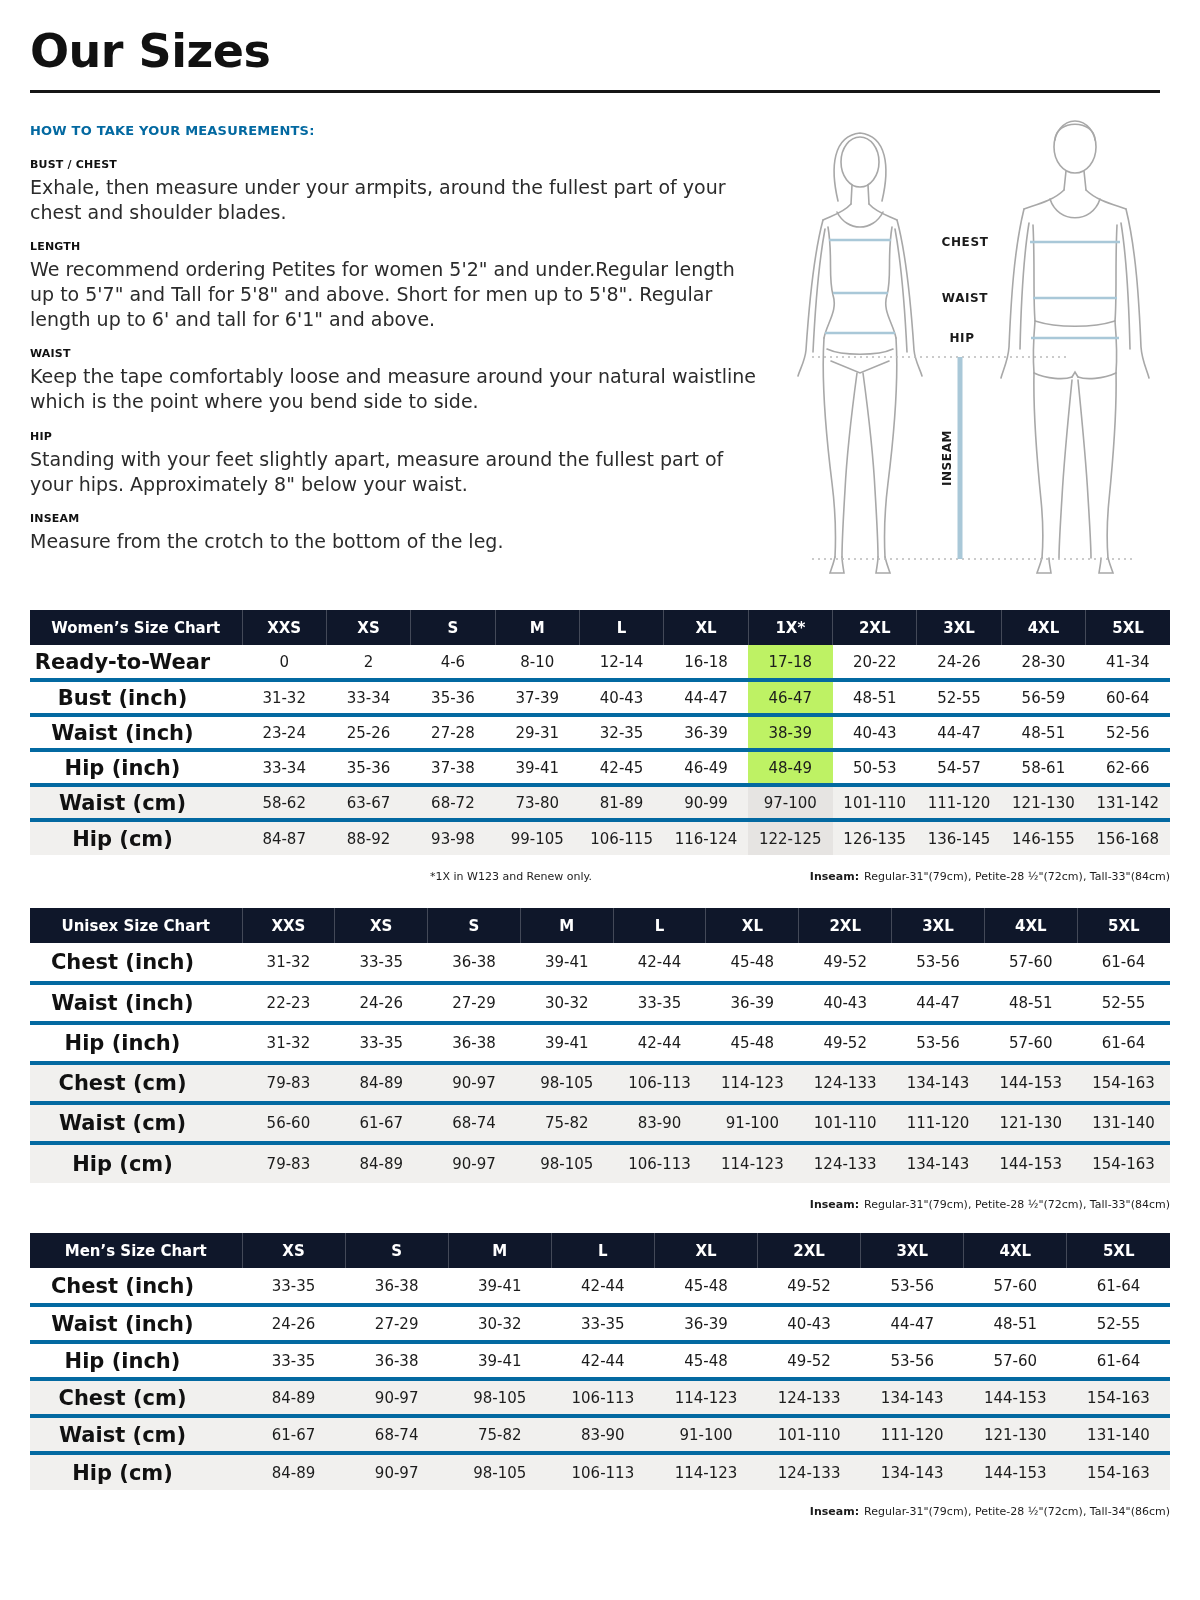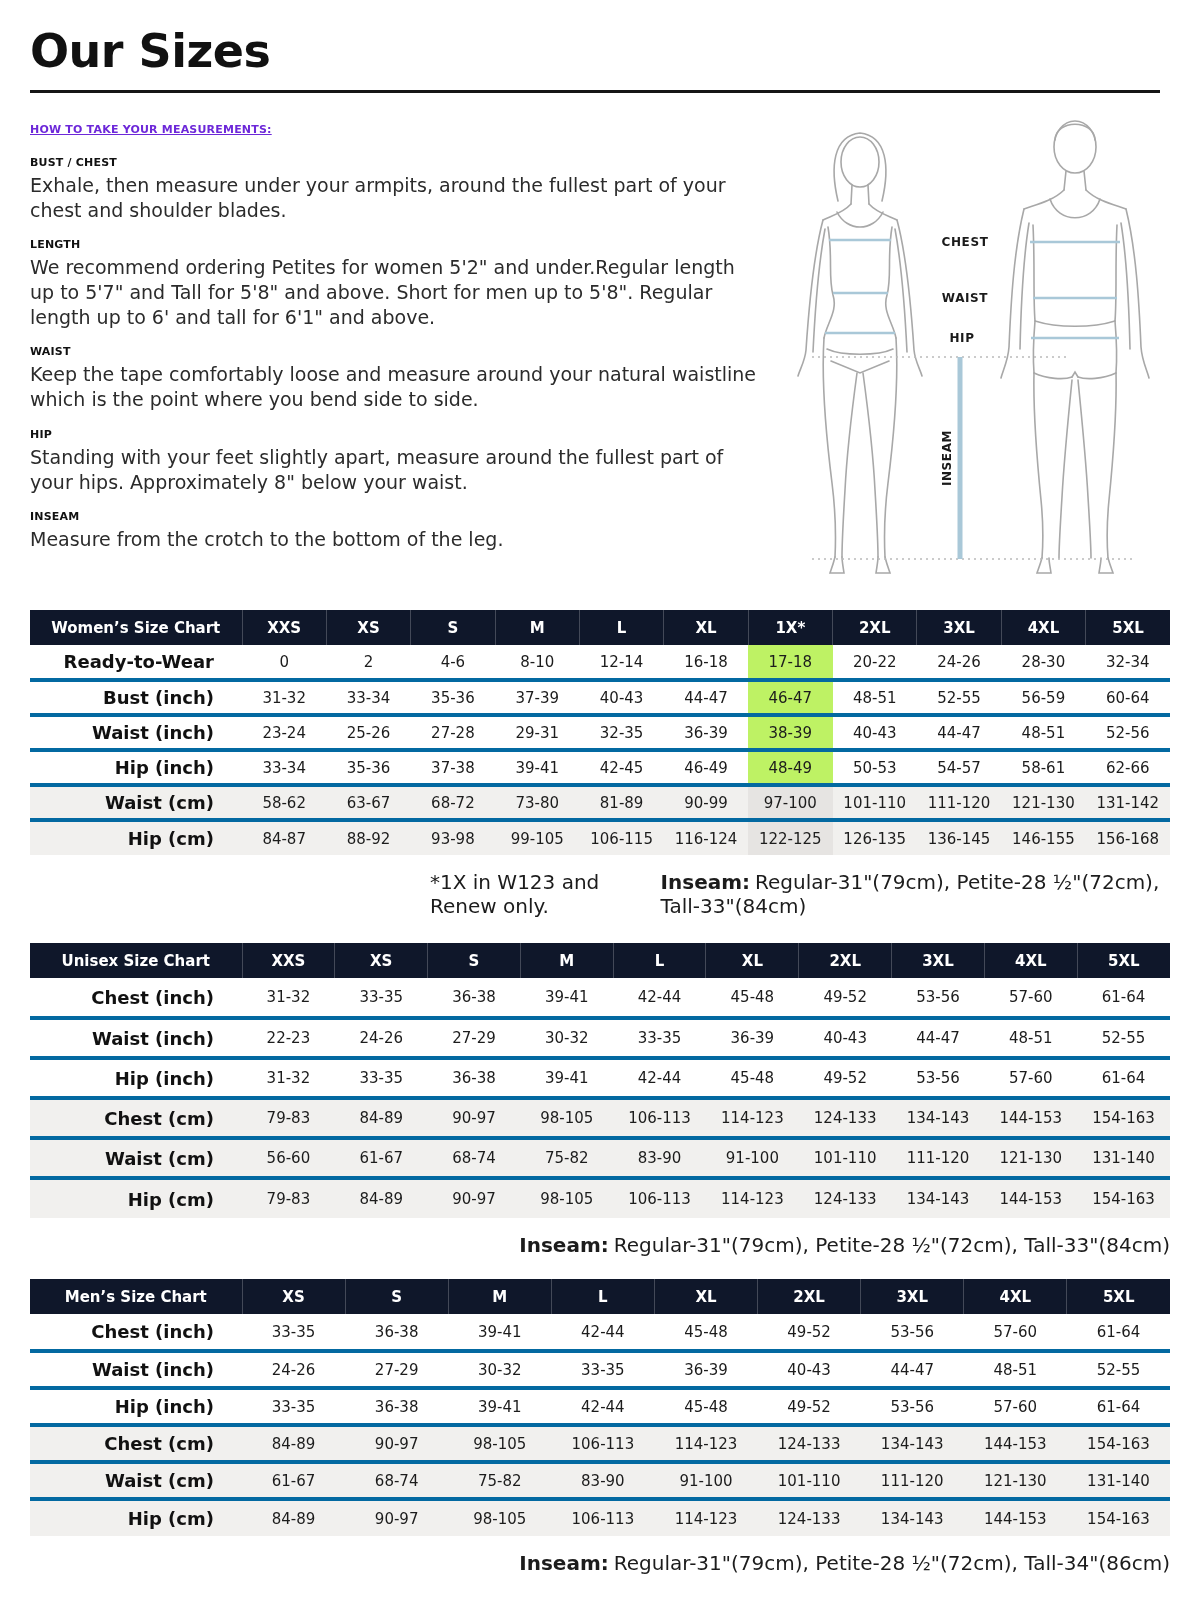--- a/index.html
+++ b/index.html
@@ -10,21 +10,21 @@
   }
   .page{padding:24px 40px 0 30px;}
 
   
   h1{margin:0;font-size:46px;font-weight:700;letter-spacing:-0.5px;color:#111;}
   .title-rule{border:none;border-top:3px solid #161616;margin:12px 0 0 0;}
 
   
   .top{display:flex;margin-top:30px;}
   .instructions{width:742px;}
-  .howto{margin:0 0 20px 0;font-size:11px;font-weight:700;letter-spacing:.2px;color:#6d28d9;text-decoration:underline;}
+  .howto{margin:0 0 20px 0;font-size:13px;font-weight:700;letter-spacing:.2px;color:#0369a1;}
   .sec{margin:0 0 16px 0;}
   .sec h3{margin:0 0 4px 0;font-size:11px;font-weight:700;letter-spacing:.2px;color:#111;}
   .sec p{margin:0;font-size:19px;line-height:1.3;color:#2b2b2b;}
 
   .figure{margin-left:auto;margin-top:-18px;width:396px;}
   .figure svg{display:block;}
   .fig-label{font-size:12px;font-weight:700;letter-spacing:.6px;fill:#1a1a1a;}
 
   
   .chart-block{margin-top:0;}
@@ -32,33 +32,33 @@
   .size-table col.label-col{width:212px;}
   .size-table thead th{
     background:#0f172a;color:#ffffff;font-size:15px;font-weight:700;
     height:33px;text-align:center;border-left:1px solid rgba(255,255,255,.22);
   }
   .size-table thead th:first-child{border-left:none;}
   .size-table thead th.title-cell{font-size:15px;}
   .size-table tbody tr{border-top:4px solid #0369a1;}
   .size-table tbody tr:first-child{border-top:none;}
   .size-table tbody th.rowlabel{
-    text-align:right;padding-right:28px;font-size:18px;font-weight:700;color:#111;
+    text-align:center;padding-right:28px;font-size:21px;font-weight:700;color:#111;
   }
   .size-table tbody td{text-align:center;font-size:15px;color:#1c1c1c;}
   .size-table tbody tr.shaded td,
   .size-table tbody tr.shaded th{background:#f1f0ee;}
   .size-table tbody td.hl{background:#bef264;}
   .size-table tbody tr.shaded td.hl{background:#e6e4e2;}
 
   [data-table="0"] .size-table tbody tr{height:35px;}
   [data-table="1"] .size-table tbody tr{height:40px;}
   [data-table="2"] .size-table tbody tr{height:37px;}
 
-  .table-note{display:flex;align-items:baseline;width:1140px;margin-top:15px;font-size:20px;color:#1c1c1c;}
+  .table-note{display:flex;align-items:baseline;width:1140px;margin-top:15px;font-size:11px;color:#1c1c1c;}
   .note-foot{margin-left:400px;}
   .note-inseam{margin-left:auto;}
   .note-inseam b{font-weight:700;}
   .note-inseam .it{margin-left:5px;font-weight:400;}
 
   .gap-w{height:27px;} .gap-u{height:25px;} .gap-m{height:22px;}
 </style>
 </head>
 <body>
 
@@ -200,21 +200,21 @@
               <td>0</td>
               <td>2</td>
               <td>4-6</td>
               <td>8-10</td>
               <td>12-14</td>
               <td>16-18</td>
               <td class="hl">17-18</td>
               <td>20-22</td>
               <td>24-26</td>
               <td>28-30</td>
-              <td>32-34</td>
+              <td>41-34</td>
             </tr>
             <tr>
               <th class="rowlabel">Bust (inch)</th>
               <td>31-32</td>
               <td>33-34</td>
               <td>35-36</td>
               <td>37-39</td>
               <td>40-43</td>
               <td>44-47</td>
               <td class="hl">46-47</td>

